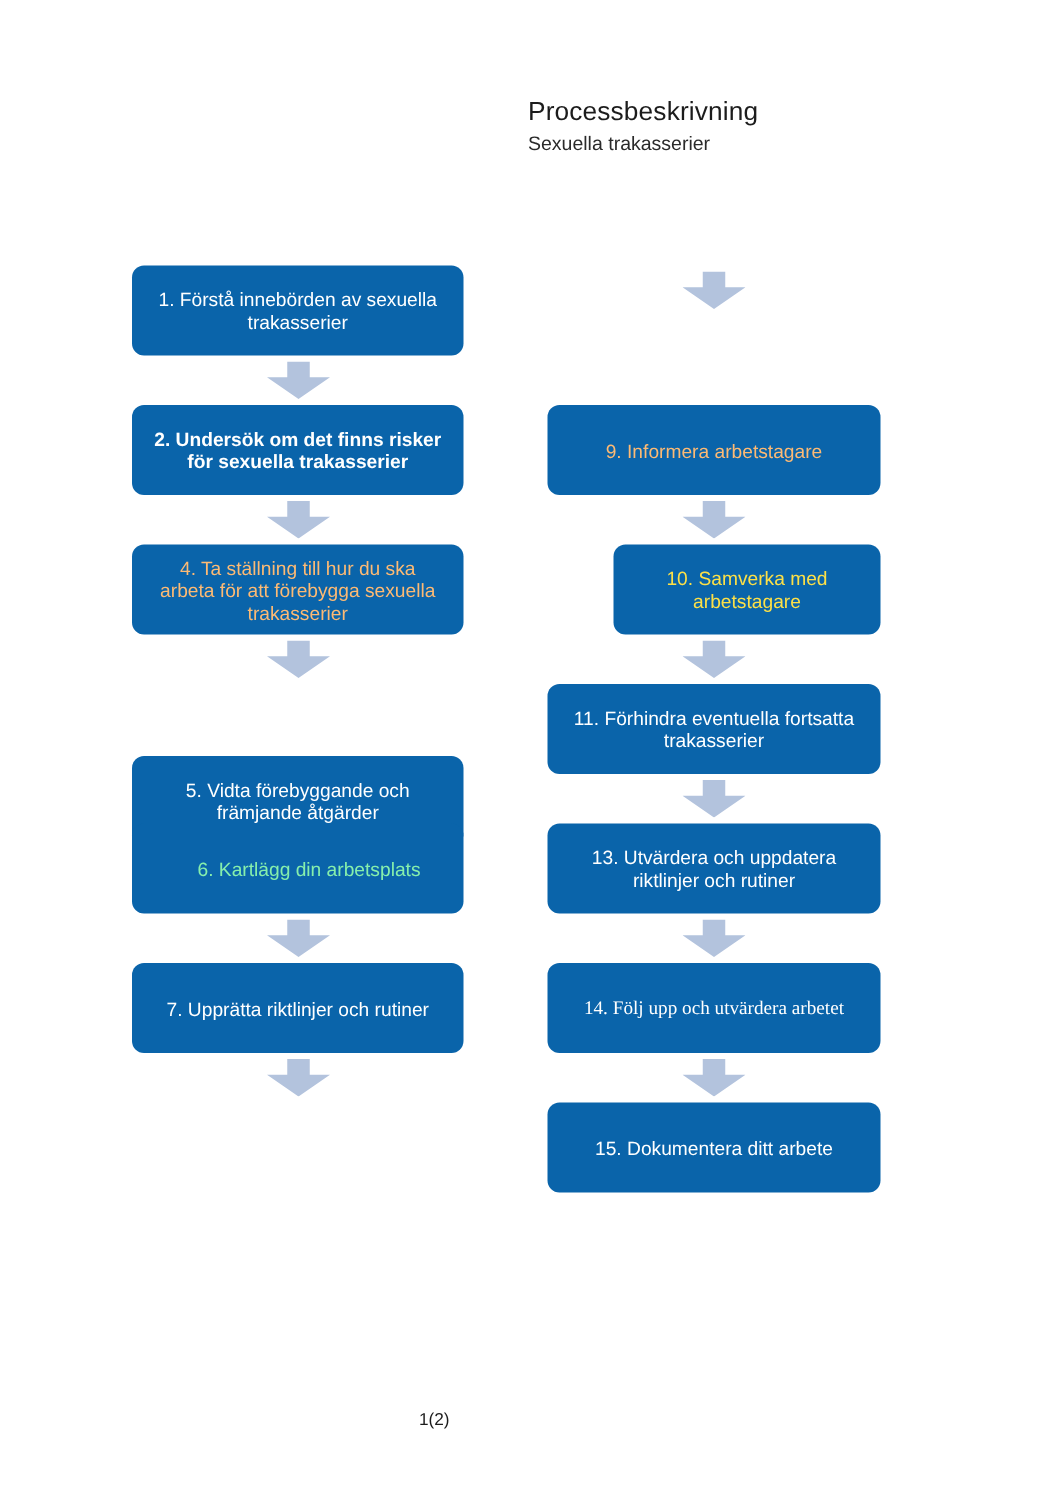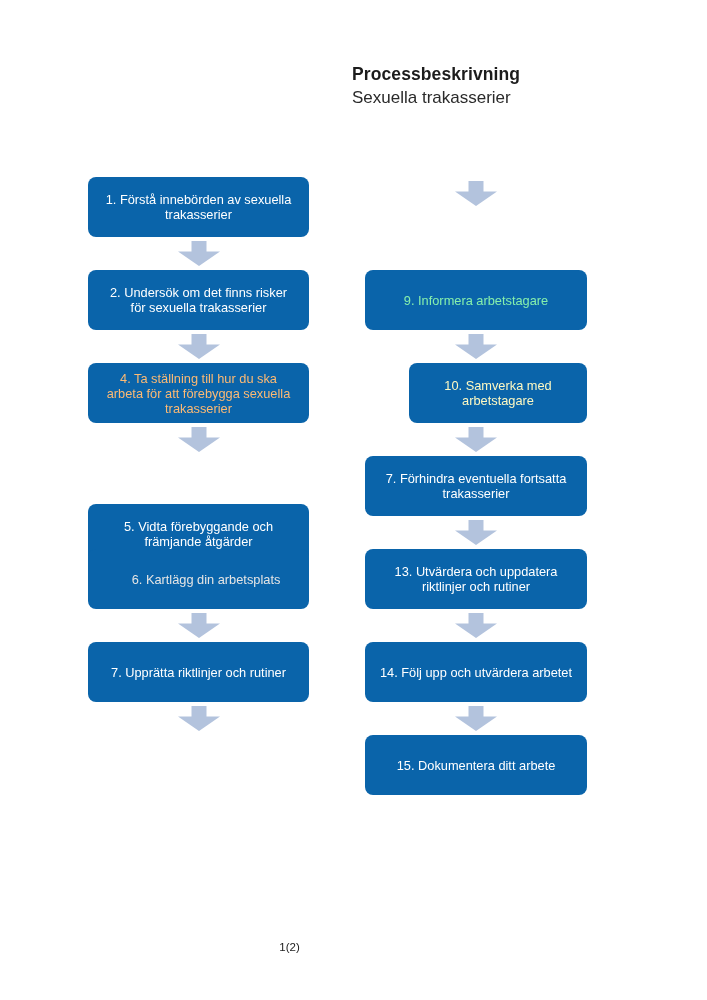--- a/index.html
+++ b/index.html
@@ -10,26 +10,26 @@
     position: relative;
     overflow: hidden;
   }
   .doc-header {
     position: absolute;
     left: 352px; top: 64px;
     color: #1c1c1c;
   }
   .doc-title {
     font-size: 17.5px;
-    font-weight: bold;
+    font-weight: normal;
     letter-spacing: 0.1px;
     margin: 0;
   }
   .doc-subtitle {
-    font-size: 17px;
+    font-size: 13px;
     margin: 3px 0 0 0;
     color: #2a2a2a;
   }
   .column {
     position: absolute;
     top: 177px;
     display: flex;
     flex-direction: column;
   }
   #col-left  { left: 88px;  width: 221px; }
@@ -76,21 +76,21 @@
 <div id="col-left" class="column">
     <div class="step">
       <div class="step-box" style="color: rgb(255, 255, 255);">1. Förstå innebörden av sexuella trakasserier</div>
       <div class="arrow-wrap">
         <svg width="42" height="25" viewBox="0 0 42 25">
           <polygon points="13.5,0 28.5,0 28.5,10.5 42,10.5 21,25 0,10.5 13.5,10.5" fill="#b3c3dd"></polygon>
         </svg>
       </div>
     </div>
     <div class="step">
-      <div class="step-box" style="color: rgb(255, 255, 255);">2. Undersök om det finns risker för sexuella trakasserier</div>
+      <div class="step-box" style="color: rgb(255, 255, 255); font-weight: bold;">2. Undersök om det finns risker för sexuella trakasserier</div>
       <div class="arrow-wrap">
         <svg width="42" height="25" viewBox="0 0 42 25">
           <polygon points="13.5,0 28.5,0 28.5,10.5 42,10.5 21,25 0,10.5 13.5,10.5" fill="#b3c3dd"></polygon>
         </svg>
       </div>
     </div>
     <div class="step">
       <div class="step-box" style="color: #fdba74;">4. Ta ställning till hur du ska arbeta för att förebygga sexuella trakasserier</div>
       <div class="arrow-wrap">
         <svg width="42" height="25" viewBox="0 0 42 25">
@@ -100,21 +100,21 @@
     </div>
     <div class="step">
       <div class="step-box" style="color: rgb(255, 255, 255); margin-top: 48px;">5. Vidta förebyggande och främjande åtgärder</div>
       <div class="arrow-wrap">
         <svg width="42" height="25" viewBox="0 0 42 25">
           <polygon points="13.5,0 28.5,0 28.5,10.5 42,10.5 21,25 0,10.5 13.5,10.5" fill="#b3c3dd"></polygon>
         </svg>
       </div>
     </div>
     <div class="step">
-      <div class="step-box" style="color: #e5e5e5; padding-left: 28px;">6. Kartlägg din arbetsplats</div>
+      <div class="step-box" style="color: #86efac; padding-left: 28px;">6. Kartlägg din arbetsplats</div>
       <div class="arrow-wrap">
         <svg width="42" height="25" viewBox="0 0 42 25">
           <polygon points="13.5,0 28.5,0 28.5,10.5 42,10.5 21,25 0,10.5 13.5,10.5" fill="#b3c3dd"></polygon>
         </svg>
       </div>
     </div>
     <div class="step">
       <div class="step-box" style="color: #ffffff;">7. Upprätta riktlinjer och rutiner</div>
       <div class="arrow-wrap">
         <svg width="42" height="25" viewBox="0 0 42 25">
@@ -125,53 +125,53 @@
   </div>
 <div id="col-right" class="column">
     <div class="step">
       <div class="arrow-wrap">
         <svg width="42" height="25" viewBox="0 0 42 25">
           <polygon points="13.5,0 28.5,0 28.5,10.5 42,10.5 21,25 0,10.5 13.5,10.5" fill="#b3c3dd"></polygon>
         </svg>
       </div>
     </div>
     <div class="step">
-      <div class="step-box" style="color: #86efac;">9. Informera arbetstagare</div>
+      <div class="step-box" style="color: #fdba74;">9. Informera arbetstagare</div>
       <div class="arrow-wrap">
         <svg width="42" height="25" viewBox="0 0 42 25">
           <polygon points="13.5,0 28.5,0 28.5,10.5 42,10.5 21,25 0,10.5 13.5,10.5" fill="#b3c3dd"></polygon>
         </svg>
       </div>
     </div>
     <div class="step">
-      <div class="step-box" style="color: #fef9c3; margin-left: 44px;">10. Samverka med arbetstagare</div>
+      <div class="step-box" style="color: #fde047; margin-left: 44px;">10. Samverka med arbetstagare</div>
       <div class="arrow-wrap">
         <svg width="42" height="25" viewBox="0 0 42 25">
           <polygon points="13.5,0 28.5,0 28.5,10.5 42,10.5 21,25 0,10.5 13.5,10.5" fill="#b3c3dd"></polygon>
         </svg>
       </div>
     </div>
     <div class="step">
-      <div class="step-box" style="color: rgb(255, 255, 255);">7. Förhindra eventuella fortsatta trakasserier</div>
+      <div class="step-box" style="color: rgb(255, 255, 255);">11. Förhindra eventuella fortsatta trakasserier</div>
       <div class="arrow-wrap">
         <svg width="42" height="25" viewBox="0 0 42 25">
           <polygon points="13.5,0 28.5,0 28.5,10.5 42,10.5 21,25 0,10.5 13.5,10.5" fill="#b3c3dd"></polygon>
         </svg>
       </div>
     </div>
     <div class="step">
       <div class="step-box" style="color: rgb(255, 255, 255);">13. Utvärdera och uppdatera riktlinjer och rutiner</div>
       <div class="arrow-wrap">
         <svg width="42" height="25" viewBox="0 0 42 25">
           <polygon points="13.5,0 28.5,0 28.5,10.5 42,10.5 21,25 0,10.5 13.5,10.5" fill="#b3c3dd"></polygon>
         </svg>
       </div>
     </div>
     <div class="step">
-      <div class="step-box" style="color: rgb(255, 255, 255);">14. Följ upp och utvärdera arbetet</div>
+      <div class="step-box" style="color: rgb(255, 255, 255); font-family: Liberation Serif, serif;">14. Följ upp och utvärdera arbetet</div>
       <div class="arrow-wrap">
         <svg width="42" height="25" viewBox="0 0 42 25">
           <polygon points="13.5,0 28.5,0 28.5,10.5 42,10.5 21,25 0,10.5 13.5,10.5" fill="#b3c3dd"></polygon>
         </svg>
       </div>
     </div>
     <div class="step">
       <div class="step-box" style="color: rgb(255, 255, 255);">15. Dokumentera ditt arbete</div>
     </div>
   </div>

